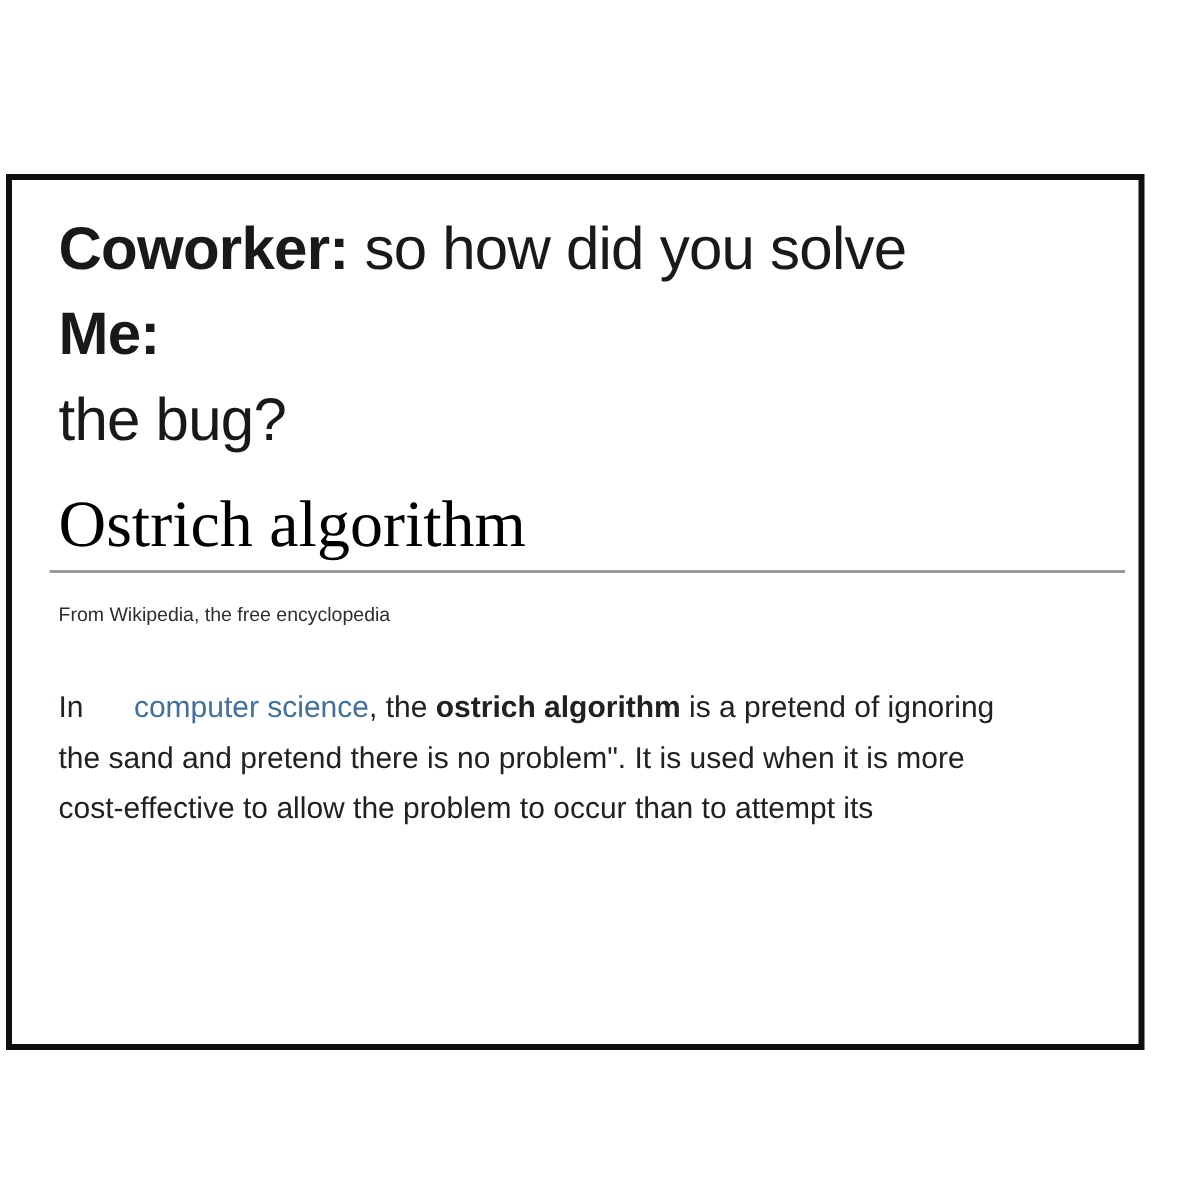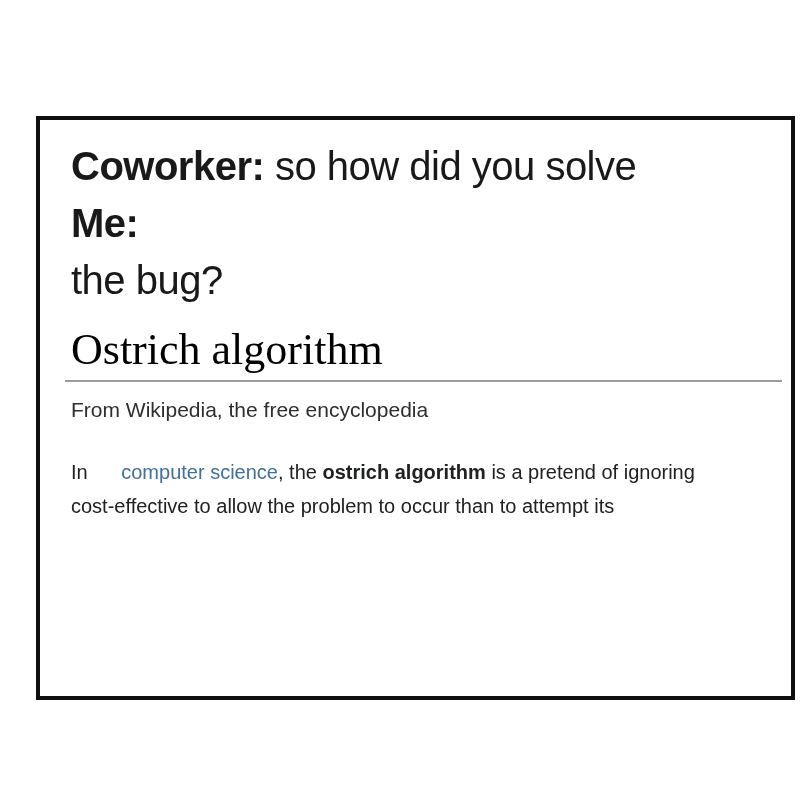--- a/index.html
+++ b/index.html
@@ -9,41 +9,41 @@
     --border:#0f0f0f;
     --rule:#9b9b9b;
     --subtitle:#2e2e2e;
   }
   html,body{margin:0;padding:0;}
   body{
     width:800px;height:800px;background:#ffffff;position:relative;overflow:hidden;
     font-family:"Liberation Sans", sans-serif;
   }
   .frame{
-    position:absolute;left:36px;top:116px;width:751px;height:576px;
+    position:absolute;left:4px;top:116px;width:751px;height:576px;
     border:4px solid var(--border);background:#ffffff;box-sizing:content-box;
   }
   .content{
     position:relative;padding:18px 24px 0 31px;
   }
   .meme-dialogue{
     font-size:40px;line-height:57px;color:var(--meme-text);
     letter-spacing:-0.5px;
   }
   .meme-dialogue .run-bold{font-weight:700;}
   .article-title{
     font-family:"Liberation Serif", serif;font-weight:400;
     font-size:44px;line-height:52px;color:#000000;margin-top:15px;
   }
   .title-rule{
     border:none;border-top:2px solid var(--rule);
     margin:4px -15px 0 -6px;height:0;
   }
   .article-subtitle{
-    font-size:21px;line-height:26px;color:var(--subtitle);margin-top:15px;
+    font-size:13px;line-height:26px;color:var(--subtitle);margin-top:15px;
   }
   .article-paragraph{
     margin-top:33px;font-size:20px;line-height:33.5px;color:var(--body-text);
   }
   .article-paragraph .run-bold{font-weight:700;}
   .run-link{color:var(--link);cursor:pointer;margin-left:28px;}
   .line{white-space:nowrap;}
 </style>
 </head>
 <body>
@@ -58,17 +58,18 @@
       </div>
 
     <div class="article-title">Ostrich algorithm</div>
 
     <hr class="title-rule">
 
     <div class="article-subtitle">From Wikipedia, the free encyclopedia</div>
 
     <div class="article-paragraph">
         <div class="line"><span class="run-plain">In </span><span class="run-link">computer science</span><span class="run-plain">, the </span><span class="run-bold">ostrich algorithm</span><span class="run-plain"> is a pretend of ignoring</span></div>
+        <div class="line"><span class="run-plain">the sand and pretend there is no problem". It is used when it is more</span></div>
         <div class="line"><span class="run-plain">cost-effective to allow the problem to occur than to attempt its</span></div>
       </div>
 
   </div>
 </div>
 
 </body></html>

